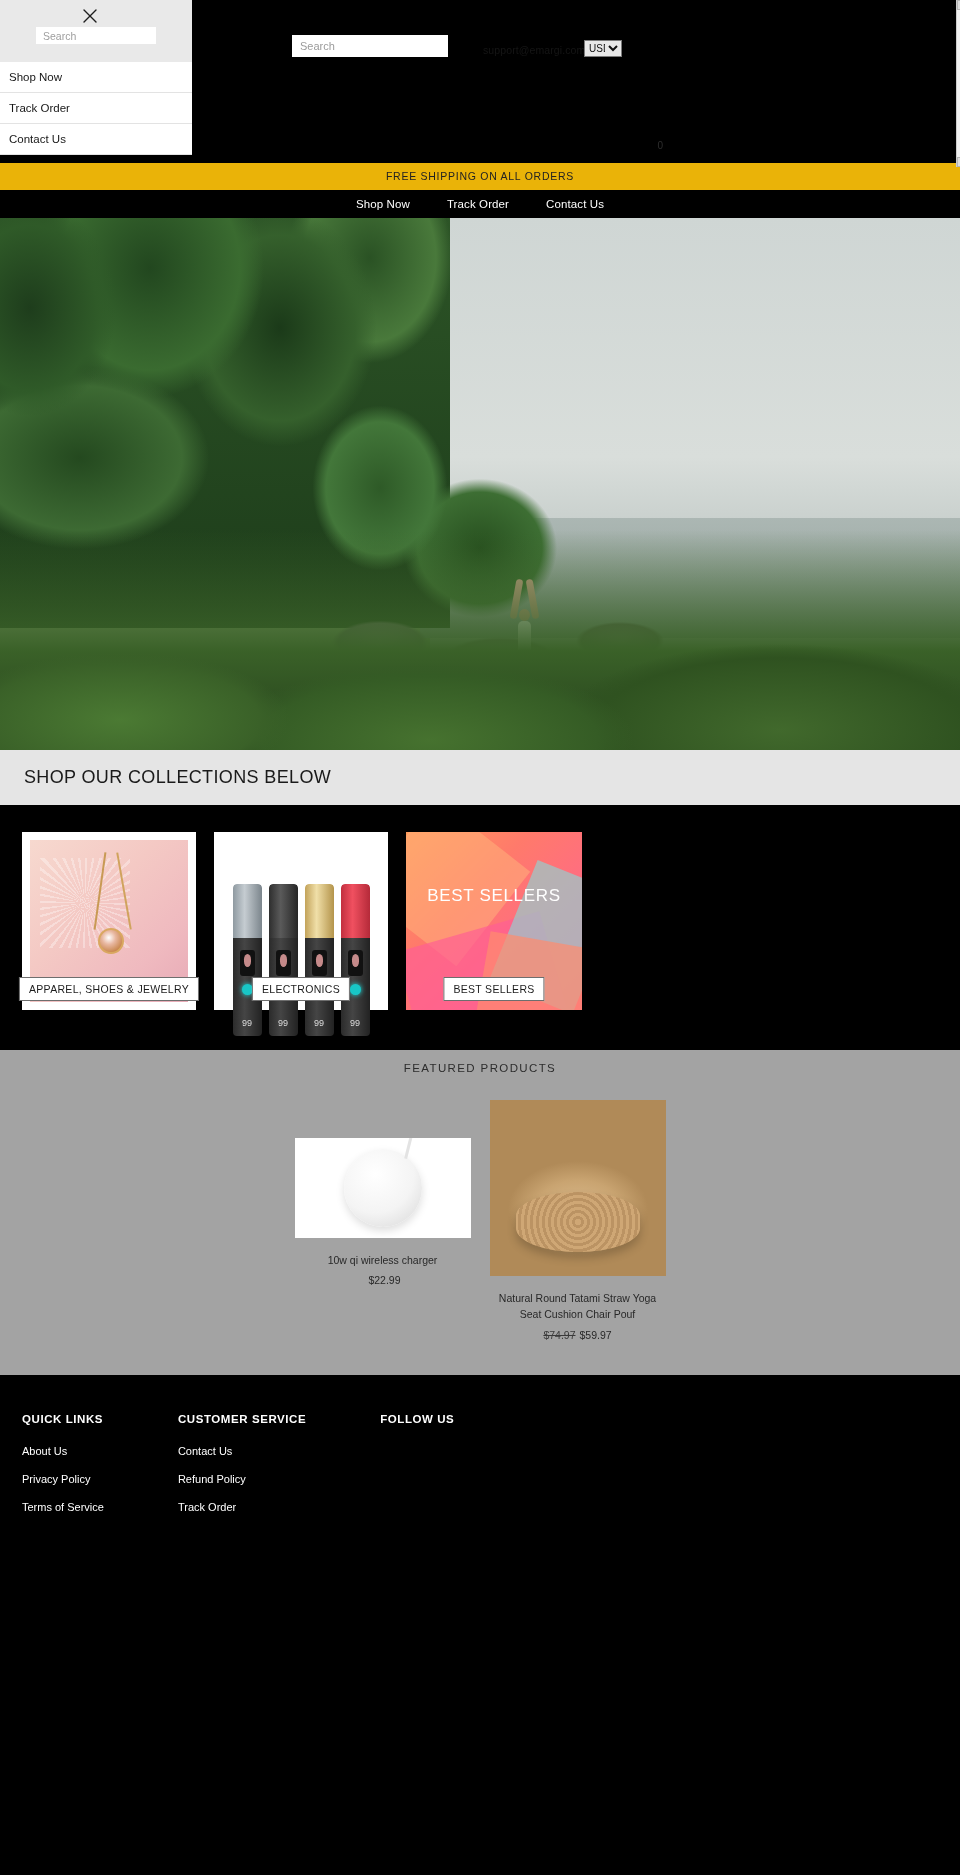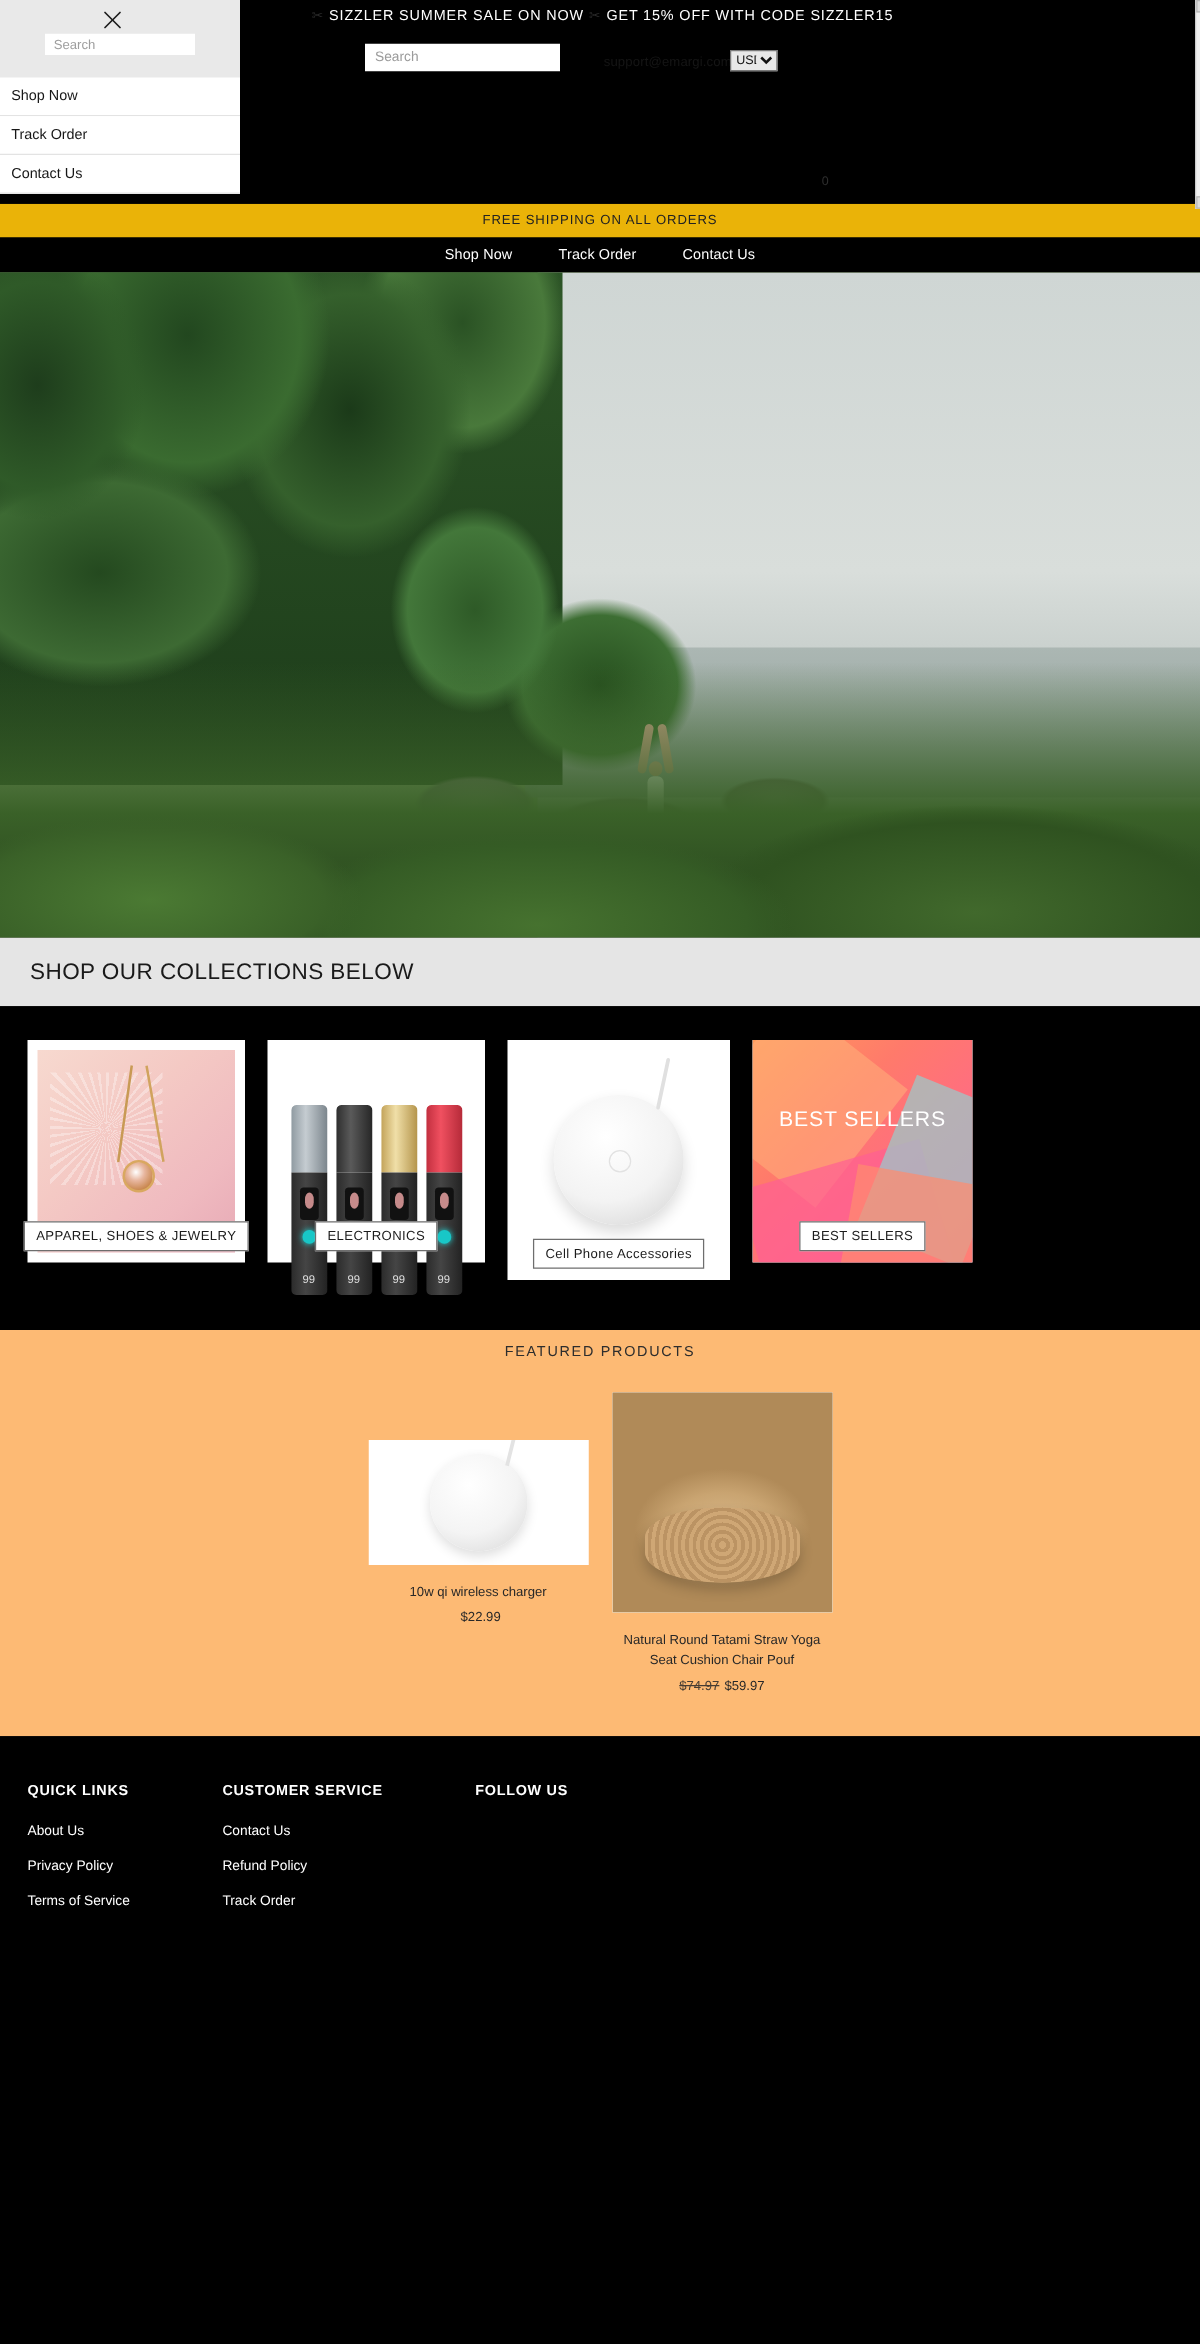--- a/index.html
+++ b/index.html
@@ -296,21 +296,21 @@
   .bs-shape2 { position:absolute; left:0px; bottom:-20px; width:150px; height:100px; background:#ff5f93; transform:rotate(-16deg); opacity:.7; }
   .bs-shape3 { position:absolute; right:-18px; top:40px; width:90px; height:130px; background:#8fd4d2; transform:rotate(22deg); opacity:.65; }
   .bs-shape4 { position:absolute; right:-10px; bottom:-20px; width:110px; height:90px; background:#ff8b6e; transform:rotate(10deg); opacity:.7; }
   .bs-text {
     position:absolute; left:0; right:0; top:54px; text-align:center;
     color:#fff; font-size:17px; letter-spacing:.04em;
   }
 
   
   .featured {
-    background: #fdba74;
+    background: #a3a3a3;
     padding: 12px 0 34px 0;
   }
   .featured-head {
     text-align: center;
     color: #2d2d2d;
     font-size: 11.5px;
     letter-spacing: .12em;
     margin-bottom: 26px;
   }
   .products {
@@ -497,23 +497,20 @@
   }
   .sb-up { top: 0; }
   .sb-down { bottom: 0; }
 </style>
 </head>
 <body>
 
 <div class="page">
 
   <div class="top-header">
-    <div class="announce-top">
-      <span class="x-glyph">✂</span><span>SIZZLER SUMMER SALE ON NOW</span><span class="x-glyph">✂</span><span>GET 15% OFF WITH CODE SIZZLER15</span>
-    </div>
 
     <div class="header-row">
       <div class="hdr-search-wrap">
         <input class="hdr-search" type="text" placeholder="Search" style="">
       </div>
       <button class="hdr-search-btn">
         <svg width="18" height="18" viewBox="0 0 18 18">
           <circle cx="7.5" cy="7.5" r="5.4" fill="none" stroke="#ffffff" stroke-width="1.3"></circle>
           <line x1="11.4" y1="11.4" x2="16" y2="16" stroke="#ffffff" stroke-width="1.3" stroke-linecap="round"></line>
         </svg>
@@ -598,26 +595,20 @@
           <div class="cap cap-red"></div>
             <div class="body"></div>
           <div class="bud"></div>
             <div class="led"></div>
           <div class="num">99</div>
         </div>
       </div>
       <div class="tile-label">ELECTRONICS</div>
     </div>
 
-    <div class="tile tile-c">
-      <div class="charger">
-        <div class="charger-cable"></div>
-      </div>
-      <div class="tile-label">Cell Phone Accessories</div>
-    </div>
 
     <div class="tile tile-d">
       <div class="bestsellers-bg">
         <div class="bs-shape1"></div>
         <div class="bs-shape2"></div>
         <div class="bs-shape3"></div>
         <div class="bs-shape4"></div>
         <div class="bs-text">BEST SELLERS</div>
       </div>
       <div class="tile-label">BEST SELLERS</div>

